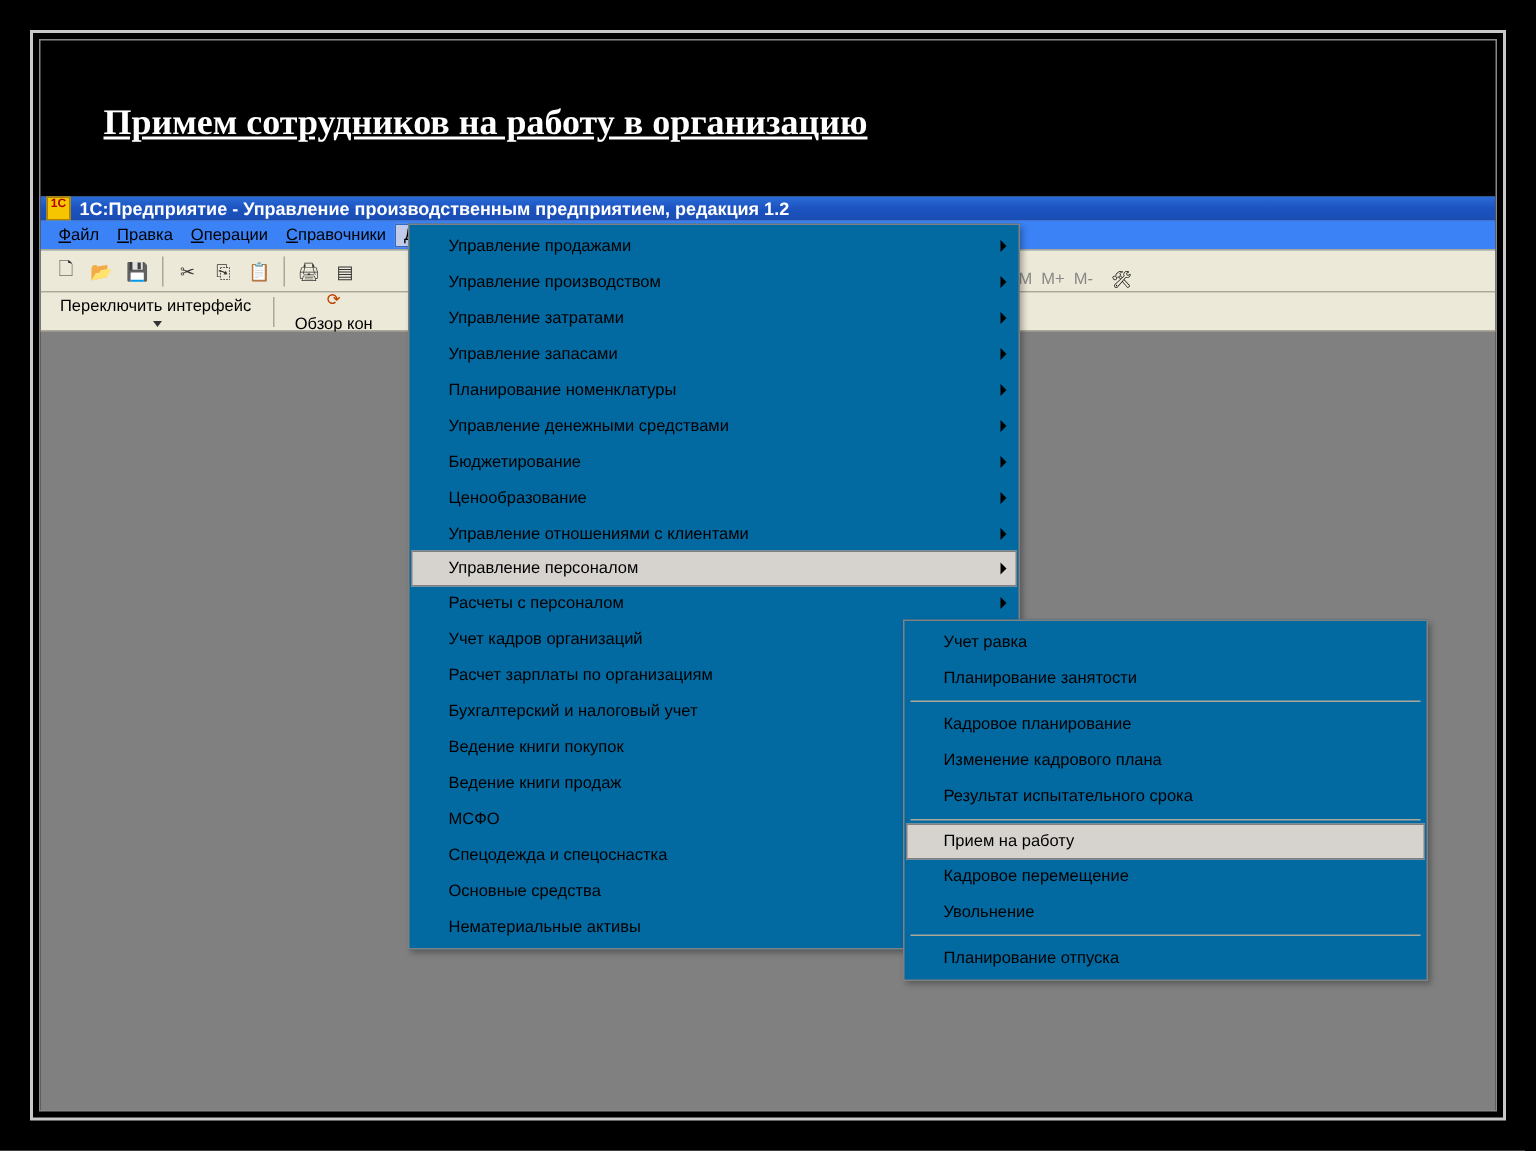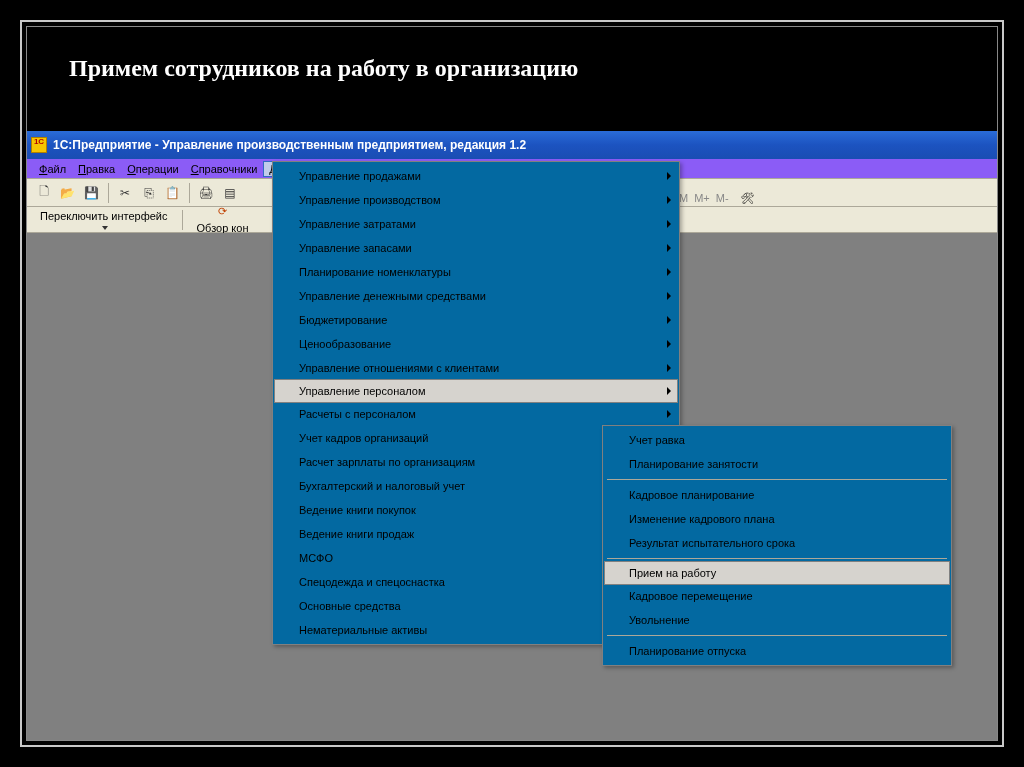--- a/index.html
+++ b/index.html
@@ -20,54 +20,55 @@
   }
   .inner-frame {
     border: 1px solid #888;
     width: 100%; height: 100%;
     position: relative;
     background: #000;
     overflow: hidden;
   }
   .slide-title {
     position: absolute;
-    top: 28px; left: 42px;
+    top: 42px; left: 42px;
     color: #fff;
     font-size: 24px;
     font-weight: bold;
     font-family: "Times New Roman", serif;
+    text-decoration: underline;
   }
   .app {
     position: absolute;
     top: 104px; left: 0; right: 0; bottom: 0;
     background: #808080;
     display: flex;
     flex-direction: column;
   }
   .titlebar {
-    height: 28px;
+    height: 16px;
     background: linear-gradient(to bottom,#2a6cd8 0%,#1c53c0 50%,#1a4db3 100%);
     color: #fff;
     display: flex;
     align-items: center;
     font-weight: bold;
     font-size: 12px;
     padding-left: 4px;
   }
   .titlebar .logo {
     width: 16px; height: 16px;
     background: #f6c500;
     border: 1px solid #b08000;
     margin-right: 6px;
     font-size: 8px; color:#b00000; text-align:center; line-height:7px;
     font-weight:bold;
   }
   .menubar {
     height: 20px;
-    background: #8b5cf6;
+    background: #3b82f6;
     border-bottom: 1px solid #aca899;
     display: flex;
     align-items: center;
     padding-left: 6px;
   }
   .menubar .menu-item {
     padding: 2px 6px;
     cursor: default;
   }
   .menubar .menu-item.active {

